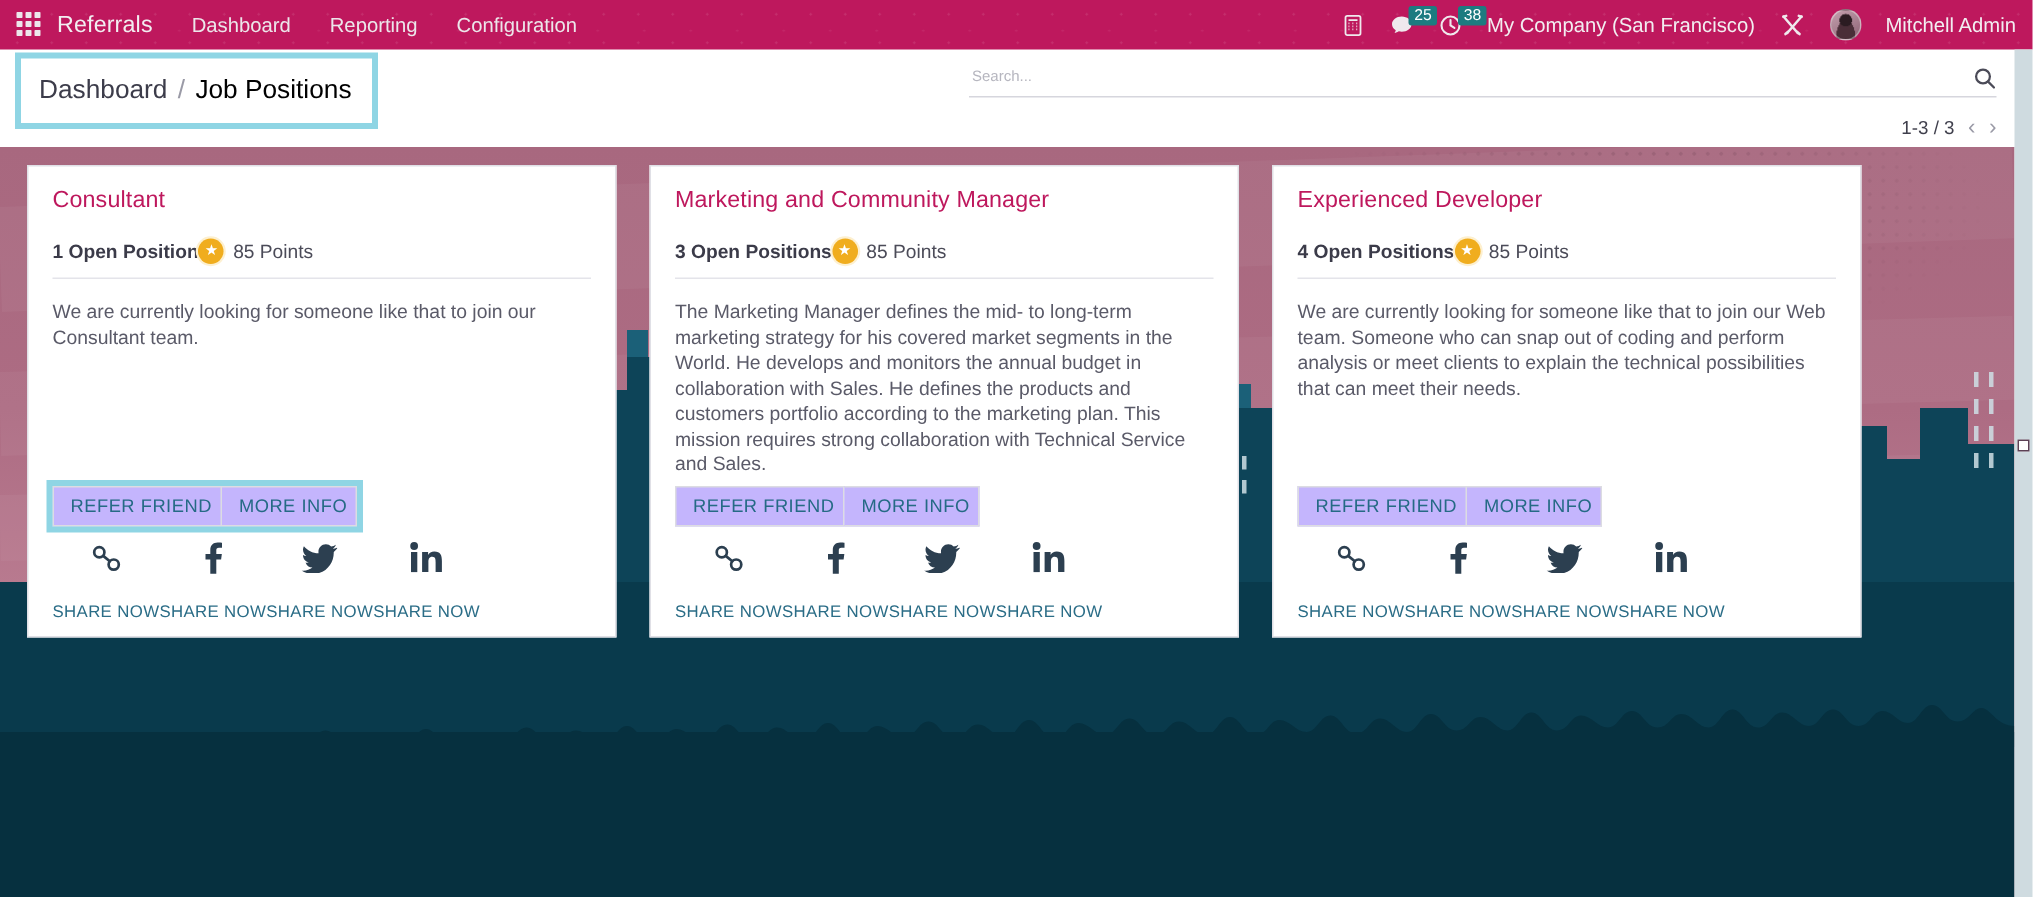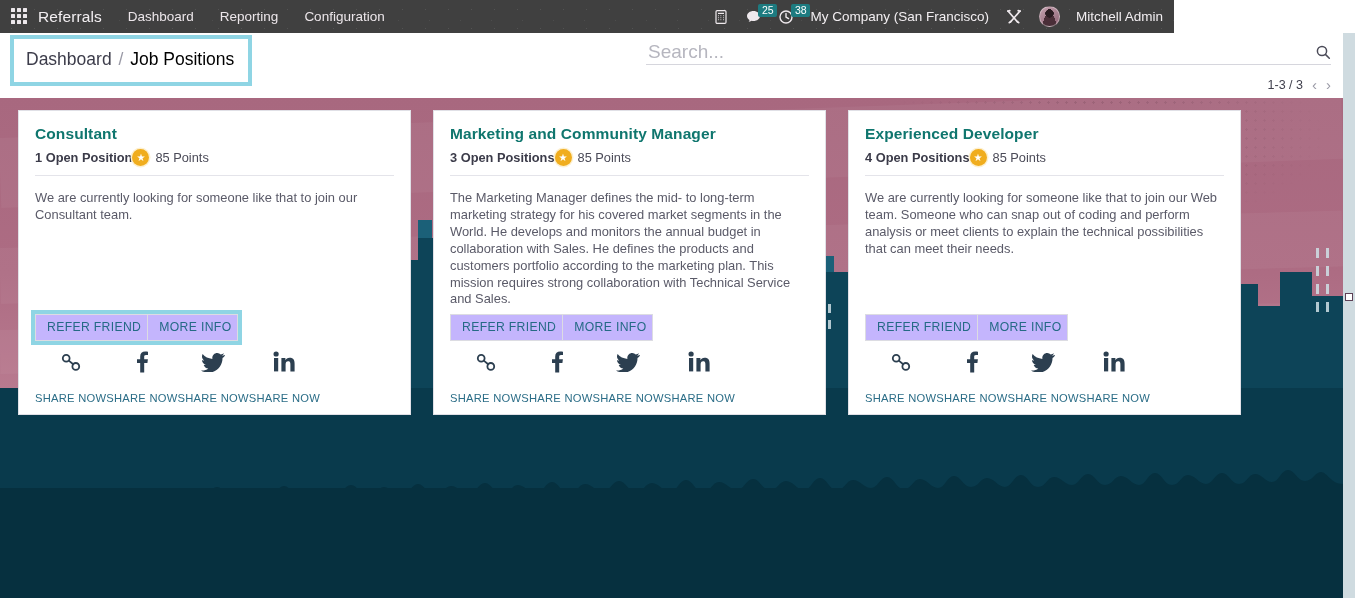--- a/index.html
+++ b/index.html
@@ -7,22 +7,22 @@
   html, body {
     width: 1355px; height: 598px;
     overflow: hidden;
     font-family: "Liberation Sans", sans-serif;
     background: #fff;
   }
 
   
   #navbar {
     position: absolute; top: 0; left: 0;
-    width: 1174px; height: 33px;
-    background: #404040;
+    width: 1355px; height: 33px;
+    background: #be185d;
     display: flex; align-items: center;
     color: #f2eef1;
     font-size: 13.5px;
     z-index: 40;
   }
   #navbar::after{
     content:""; position:absolute; inset:0;
     background-image:
       radial-gradient(rgba(255,255,255,.10) .8px, transparent .9px),
       radial-gradient(rgba(255,255,255,.07) .7px, transparent .8px);
@@ -95,21 +95,21 @@
     position: absolute; right: 12px; top: 6px;
     width: 685px;
   }
   .search-row {
     display: flex; align-items: center;
     border-bottom: 1px solid #d6d6dd;
     height: 26px;
   }
   .search-input {
     flex: 1; border: none; outline: none;
-    font-size: 19px; color: #8b5cf6;
+    font-size: 10px; color: #8b5cf6;
     font-family: "Liberation Sans", sans-serif;
     background: transparent;
     padding: 0 2px;
   }
   .search-input::placeholder { color: #b6b6bf; }
   .search-icon { color: #4b4b58; padding-left: 6px; display: flex; cursor: pointer; }
 
   .filter-row {
     display: flex; align-items: center;
     height: 31px; padding-top: 6px;
@@ -166,22 +166,22 @@
   }
   .card {
     width: 393px;
     background: #fff;
     border: 1px solid #e0e0e6;
     padding: 14px 16px 10px 16px;
     display: flex; flex-direction: column;
     min-height: 268px;
   }
   .card-title {
-    font-size: 15.5px; font-weight: bold; color: #0f766e;
-    margin-bottom: 6px; letter-spacing: .1px;
+    font-size: 15.5px; font-weight: normal; color: #be185d;
+    margin-bottom: 16px; letter-spacing: .1px;
   }
   .card-sub-row {
     display: flex; align-items: center; justify-content: flex-start;
     padding-bottom: 9px;
     border-bottom: 1px solid #e4e4ea;
   }
   .open-positions { font-size: 12.8px; font-weight: bold; color: #3b3b49; }
   .points-wrap { display: flex; align-items: center; gap: 6px; }
   .star-badge {
     width: 17px; height: 17px; border-radius: 50%;

